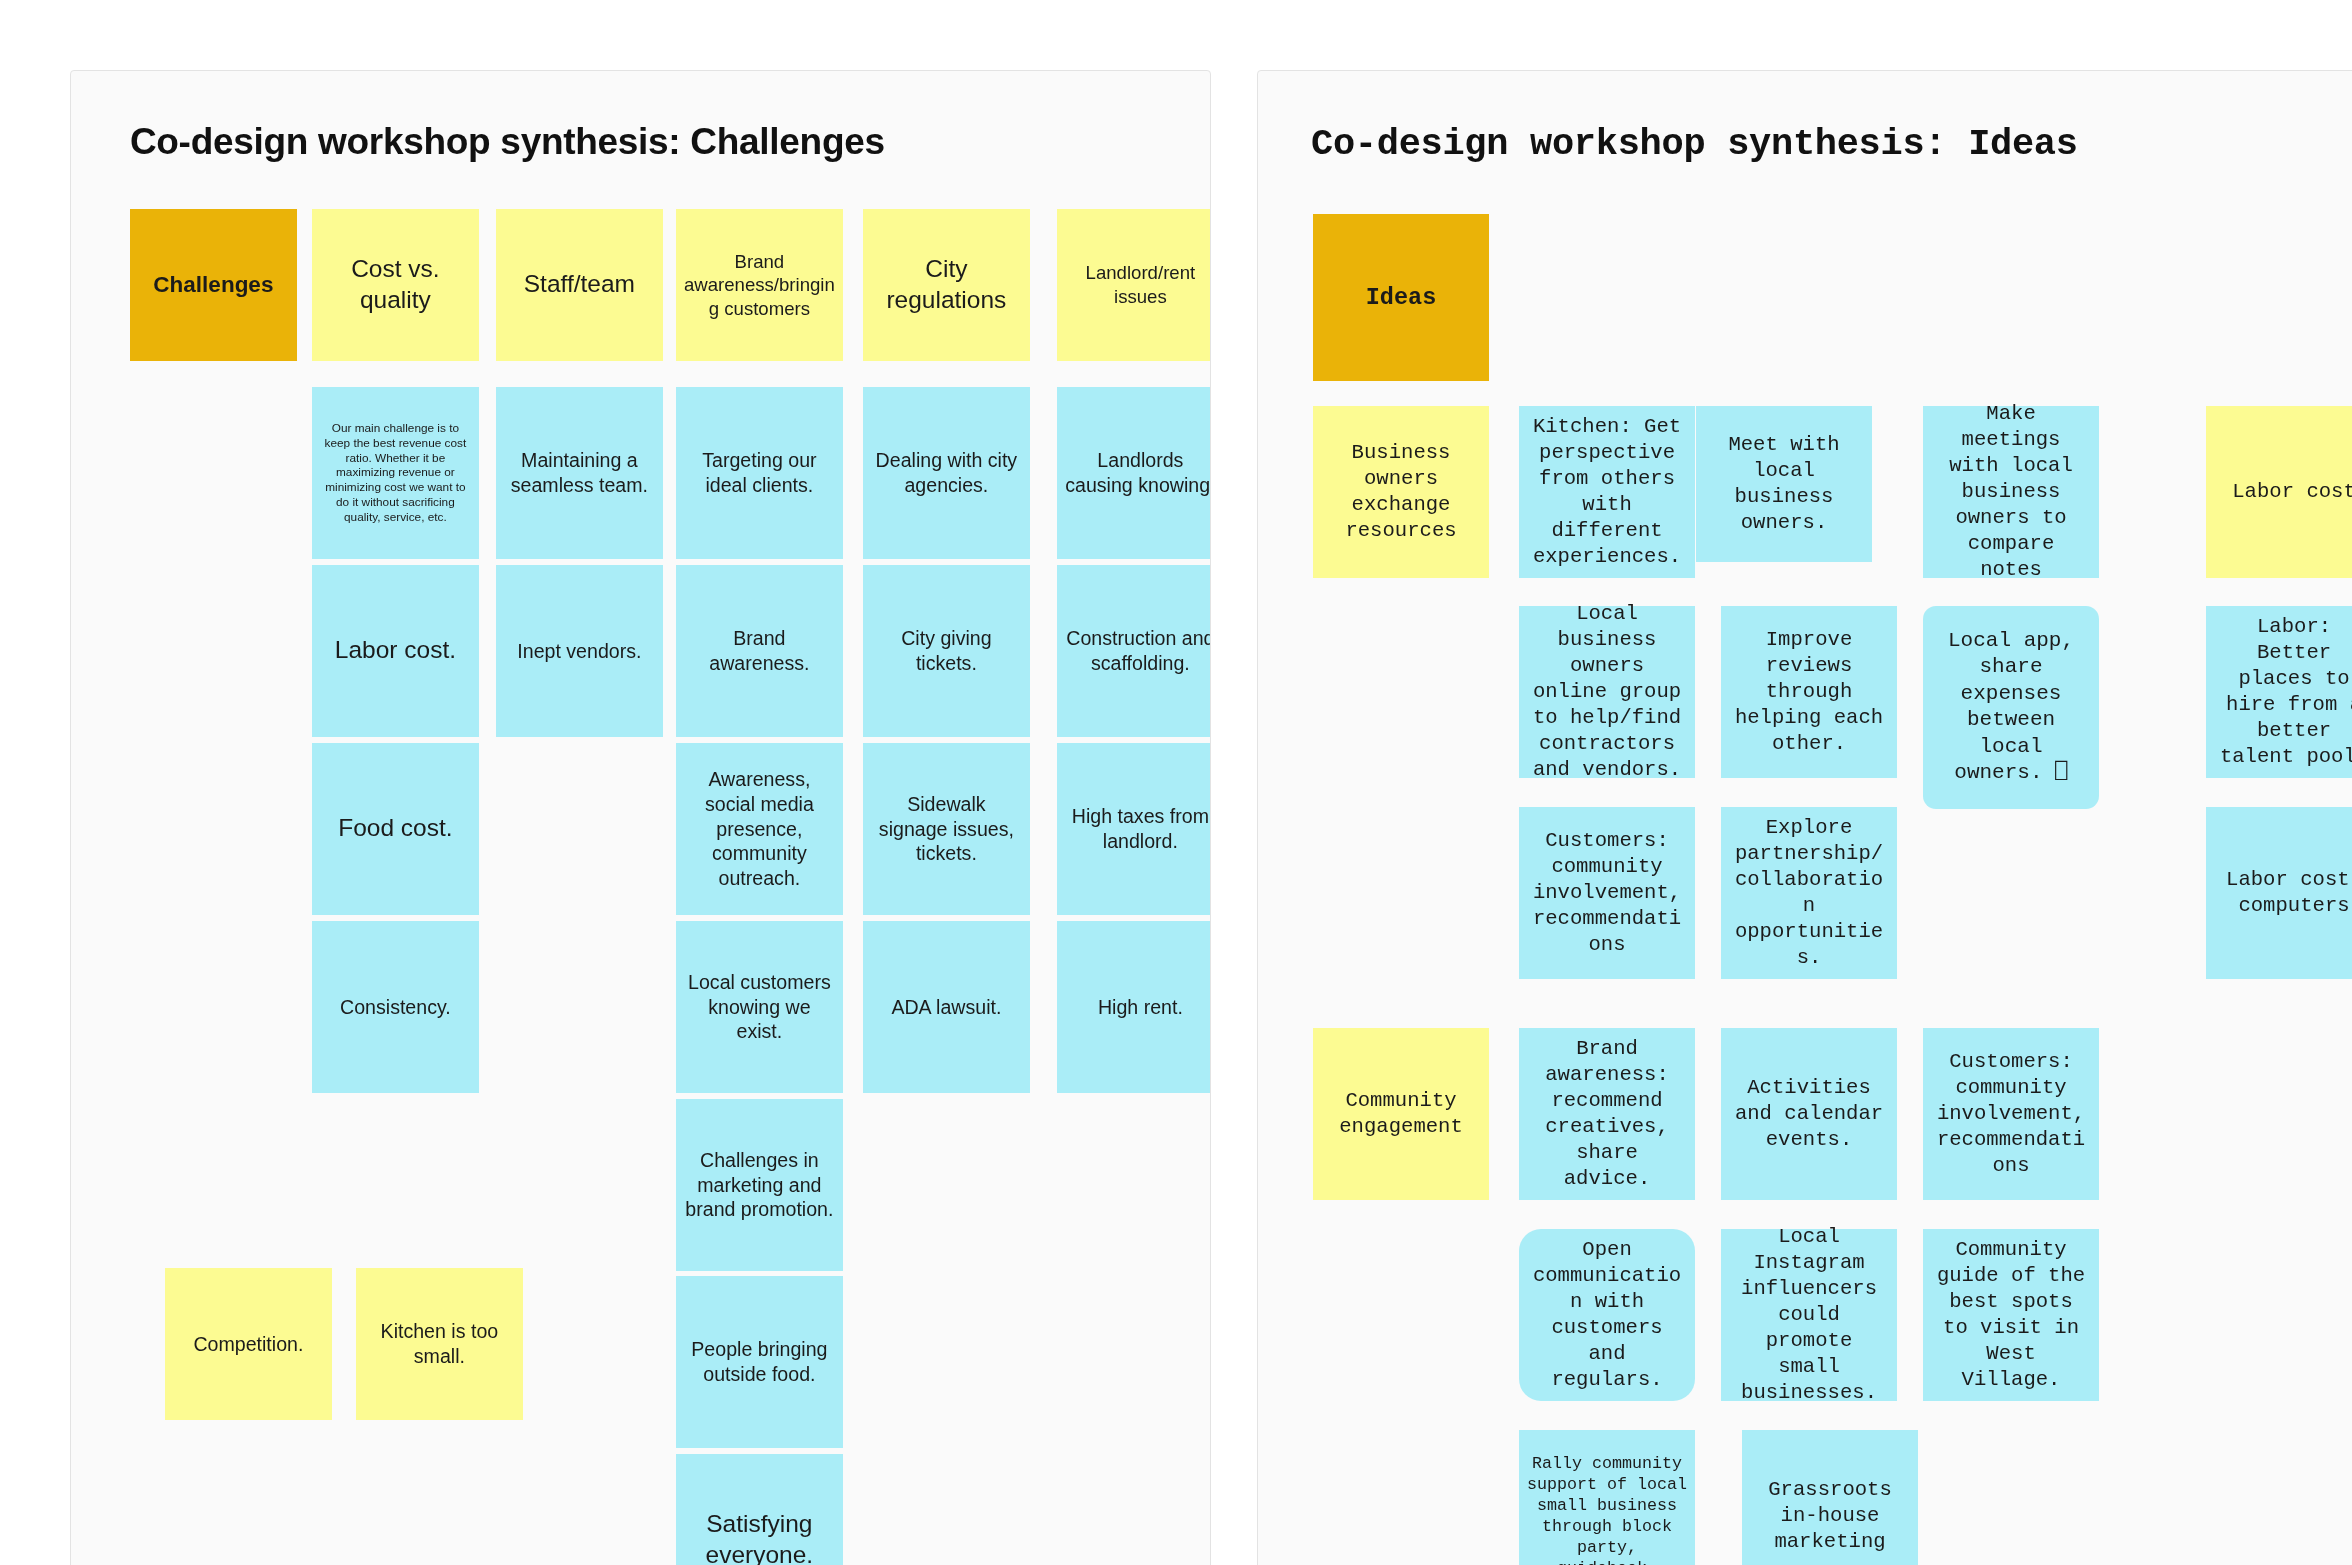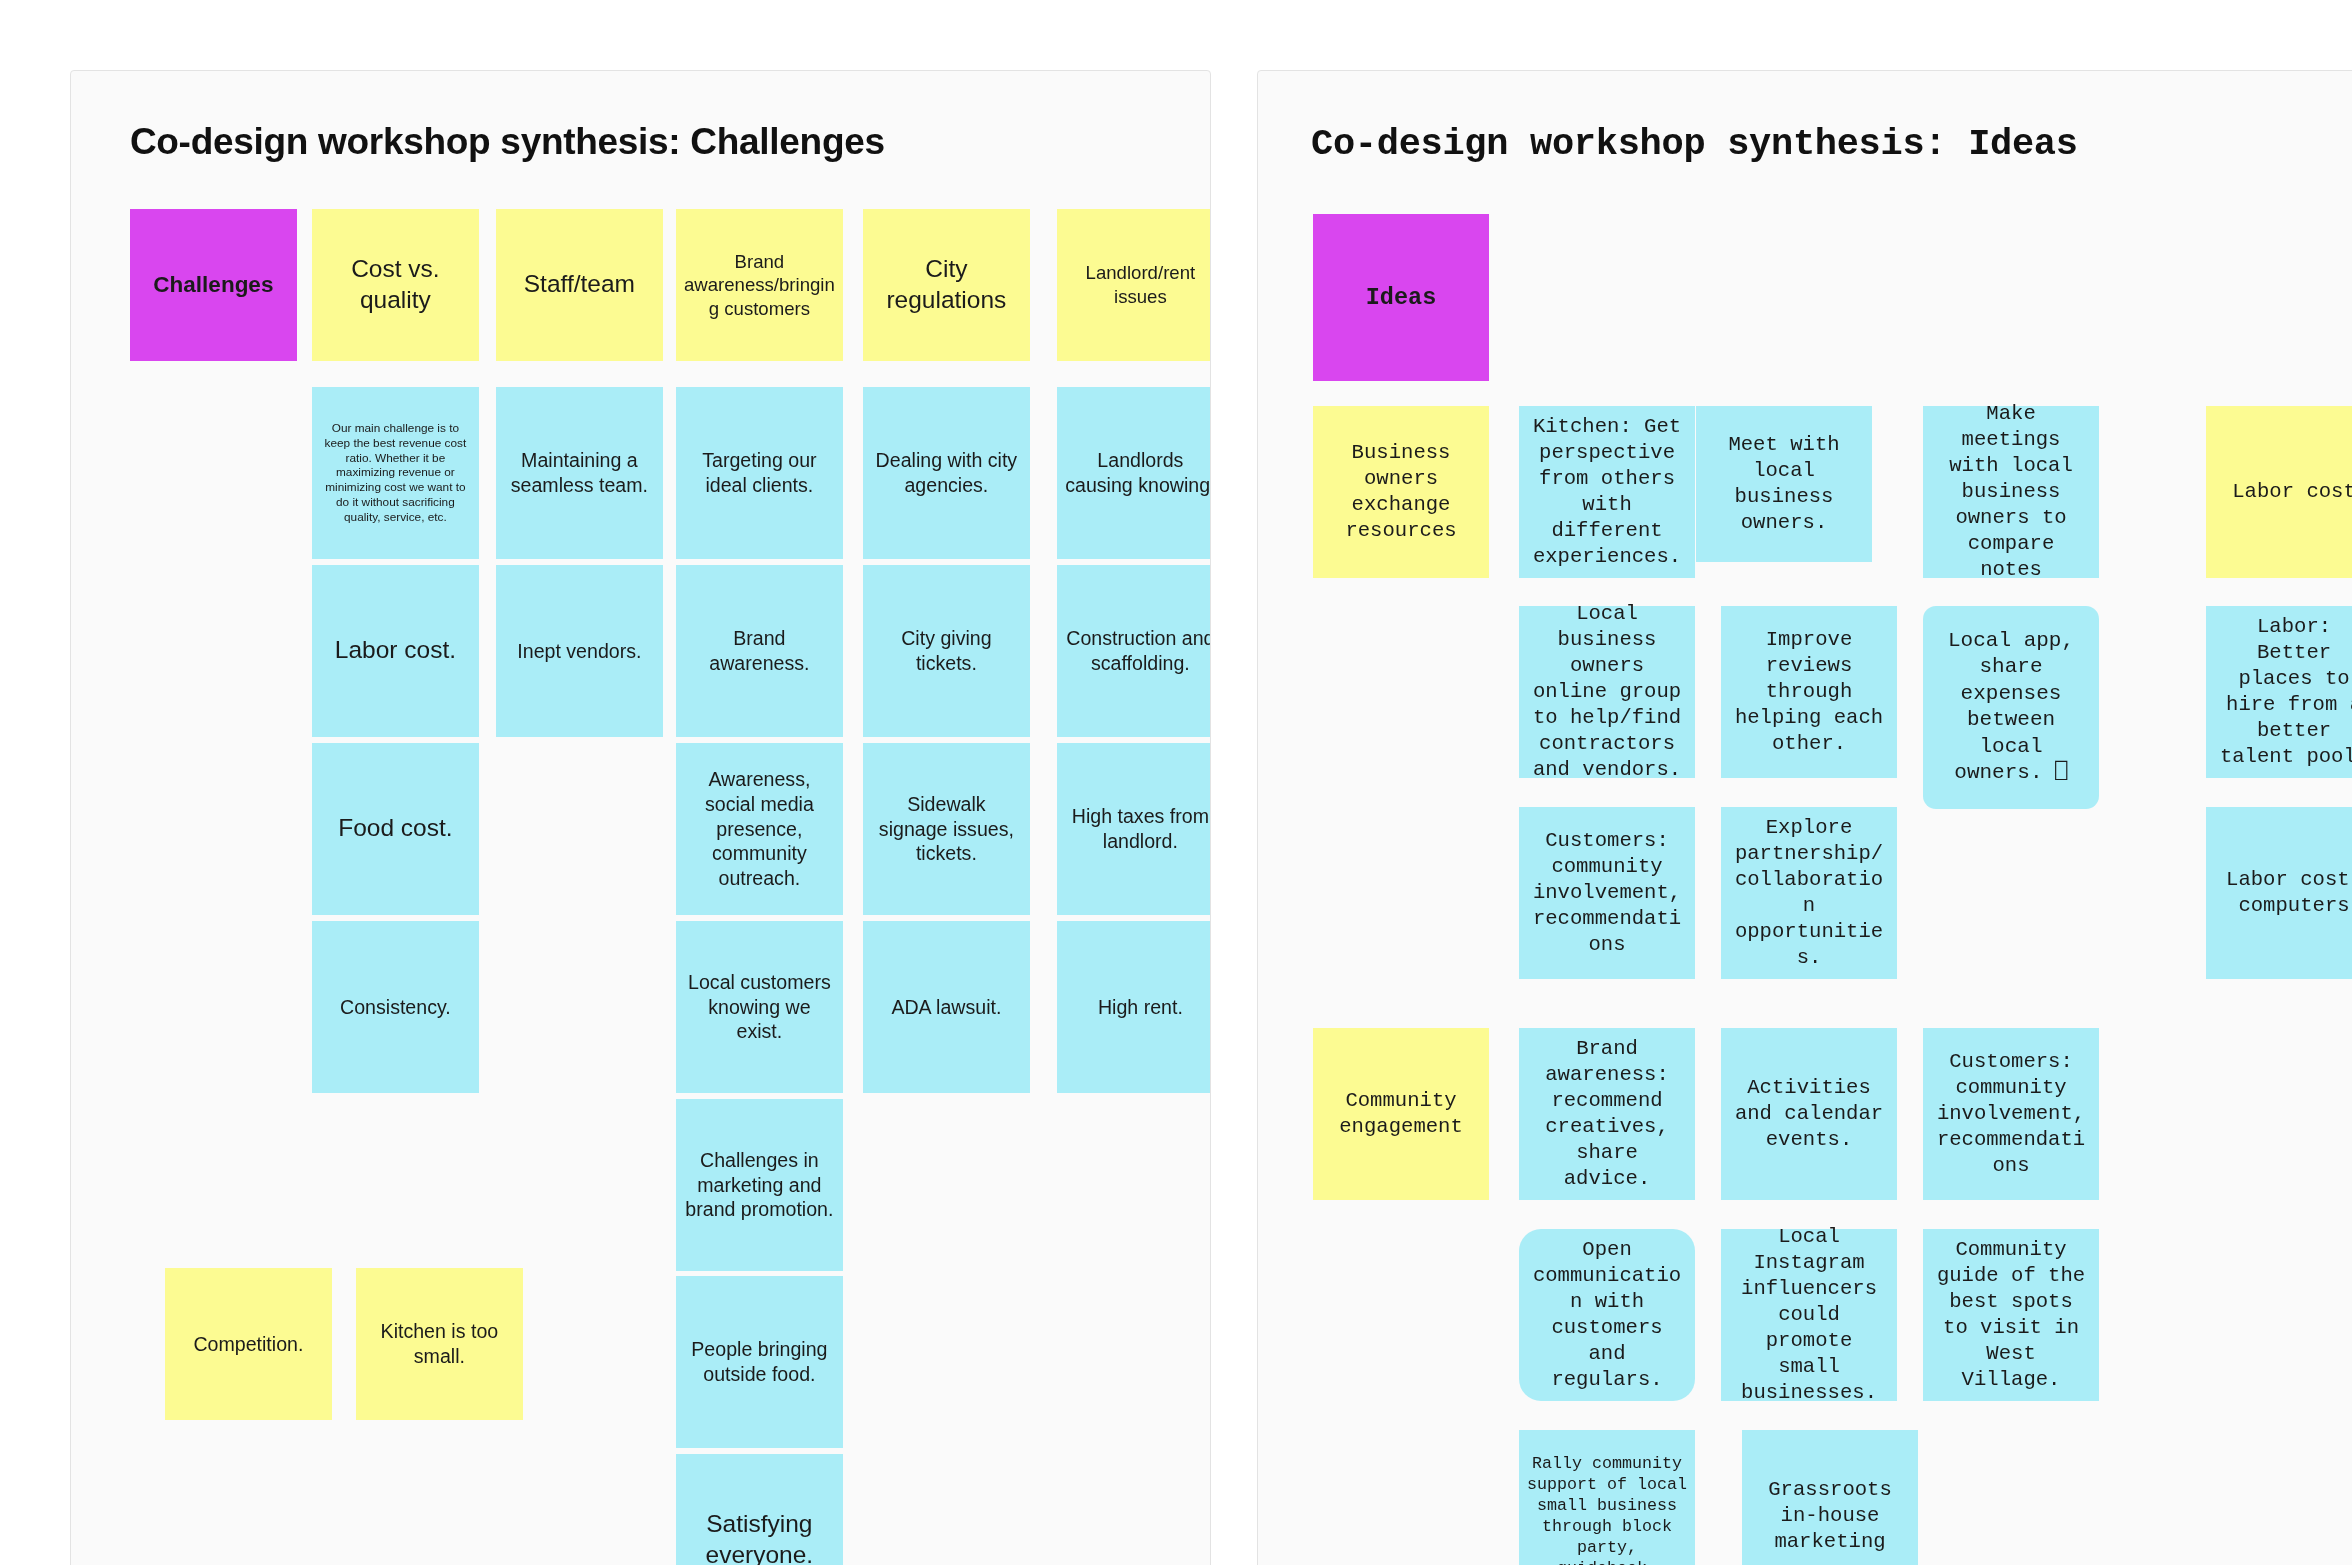--- a/index.html
+++ b/index.html
@@ -43,21 +43,21 @@
     align-items: center;
     justify-content: center;
     text-align: center;
     color: #1b1b1b;
     padding: 3.9px 7.8px;
     line-height: 1.26;
     word-wrap: break-word;
     overflow-wrap: anywhere;
     hyphens: none;
   }
-  .note.green  { background: #d946ef; }
+  .note.green  { background: #eab308; }
   .note.yellow { background: #FCFB92; }
   .note.blue   { background: #AAEDF7; }
   .note.bold   { font-weight: 700; }
 </style>
 </head>
 <body>
 
 <div class="board">
 
   <div class="panel panel-left">

